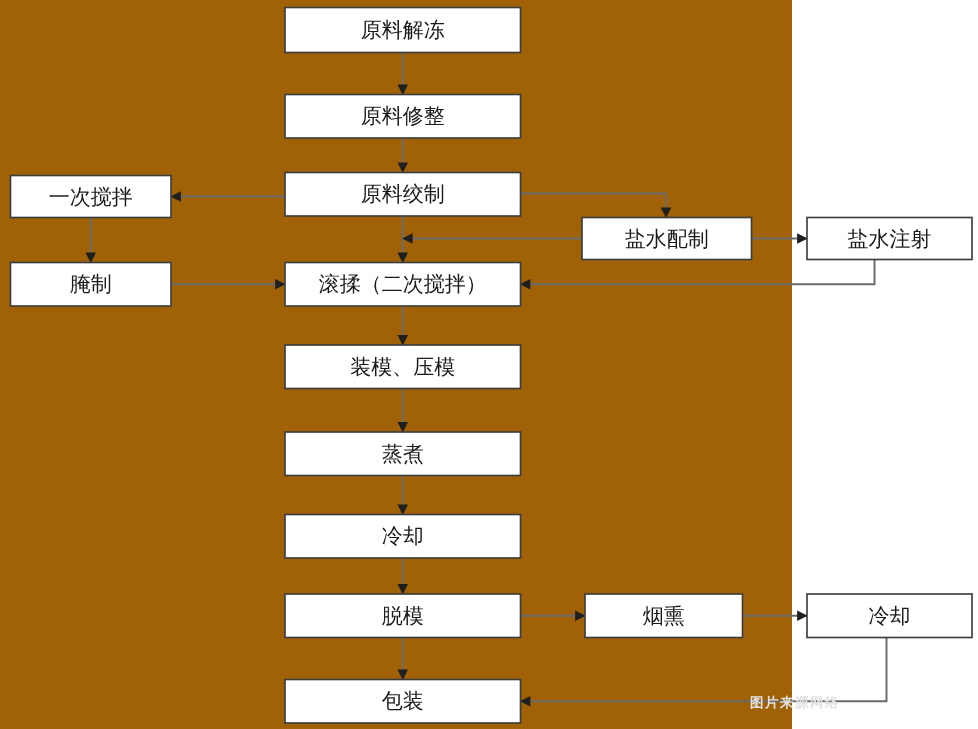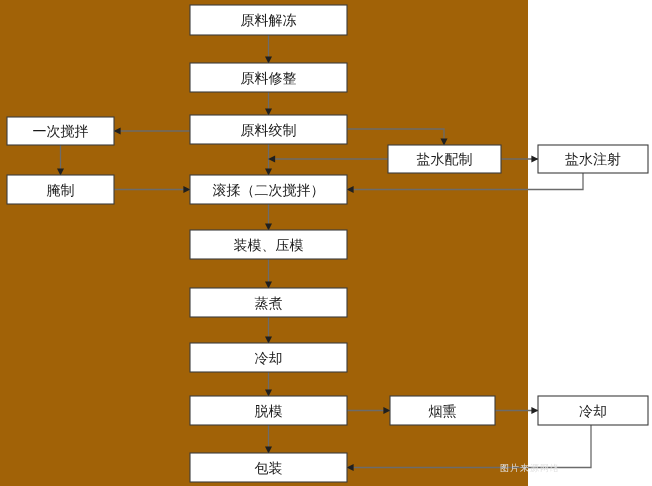--- a/index.html
+++ b/index.html
@@ -11,21 +11,21 @@
   svg#chart{position:absolute;left:0;top:0;width:652px;height:486px;}
   .node-rect{fill:#ffffff;stroke:#3d3d3d;stroke-width:1.1;}
   .node-label{
     font-family:"DejaVu Sans","Liberation Sans",sans-serif;
     font-size:14px;fill:#1a1a1a;text-anchor:middle;dominant-baseline:middle;
   }
   .edge{stroke:#6b6b6b;stroke-width:1.3;fill:none;}
   .watermark{
     position:absolute;font-size:9px;color:#e2e2e2;letter-spacing:1px;
     font-family:"DejaVu Sans","Liberation Sans",sans-serif;
-    user-select:none;white-space:nowrap;
+    user-select:none;white-space:nowrap;font-weight:bold;
   }
 </style>
 </head>
 <body>
 
 <div id="stage">
   <svg id="chart" viewBox="0 0 652 486">
     <defs>
       <marker id="ar-down" markerWidth="9" markerHeight="9" refX="4.5" refY="7.6" orient="0" markerUnits="userSpaceOnUse">
         <path d="M 1 1 L 8 1 L 4.5 8 Z" fill="#1f1f1f"></path>

